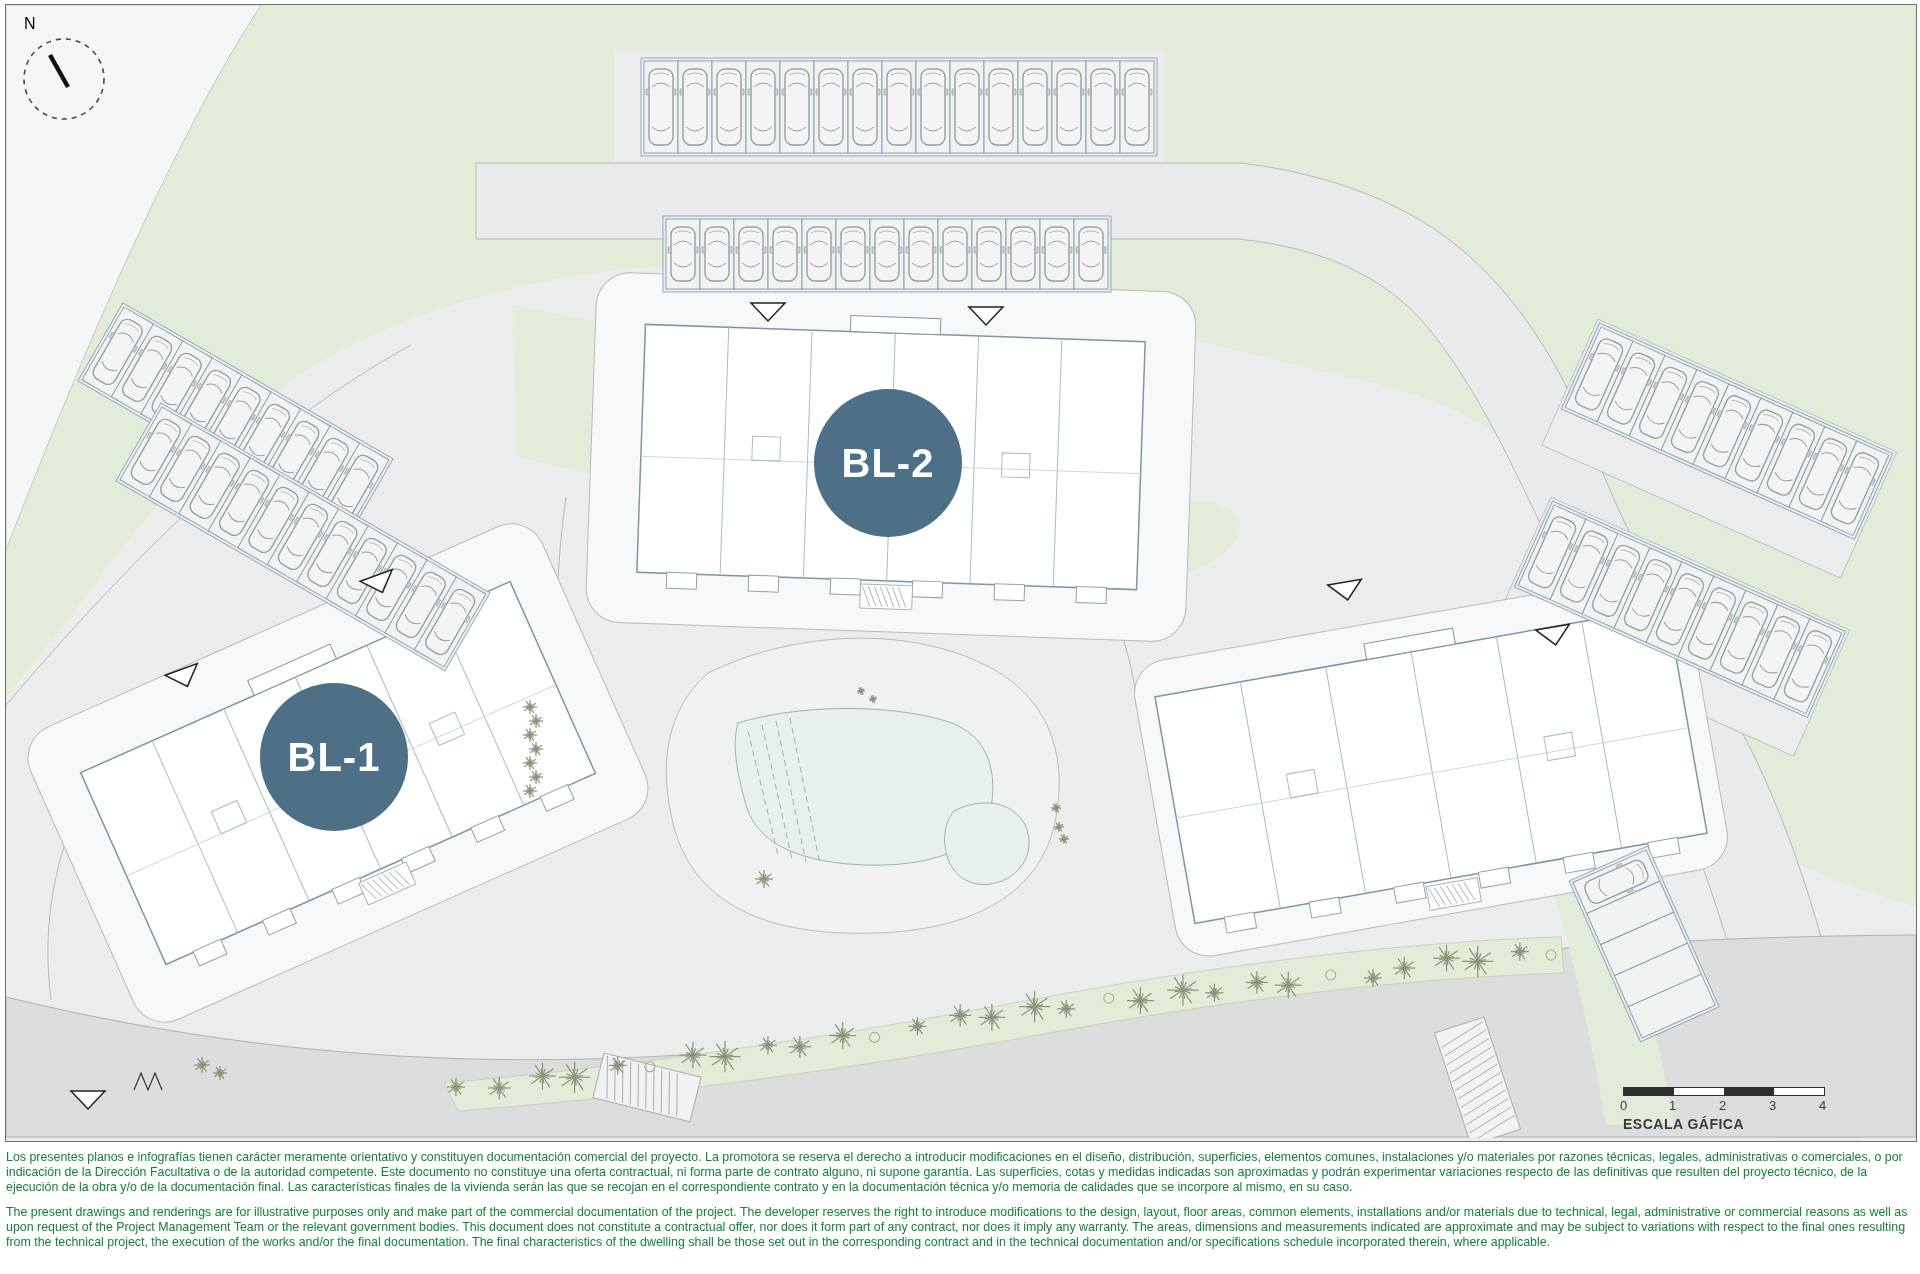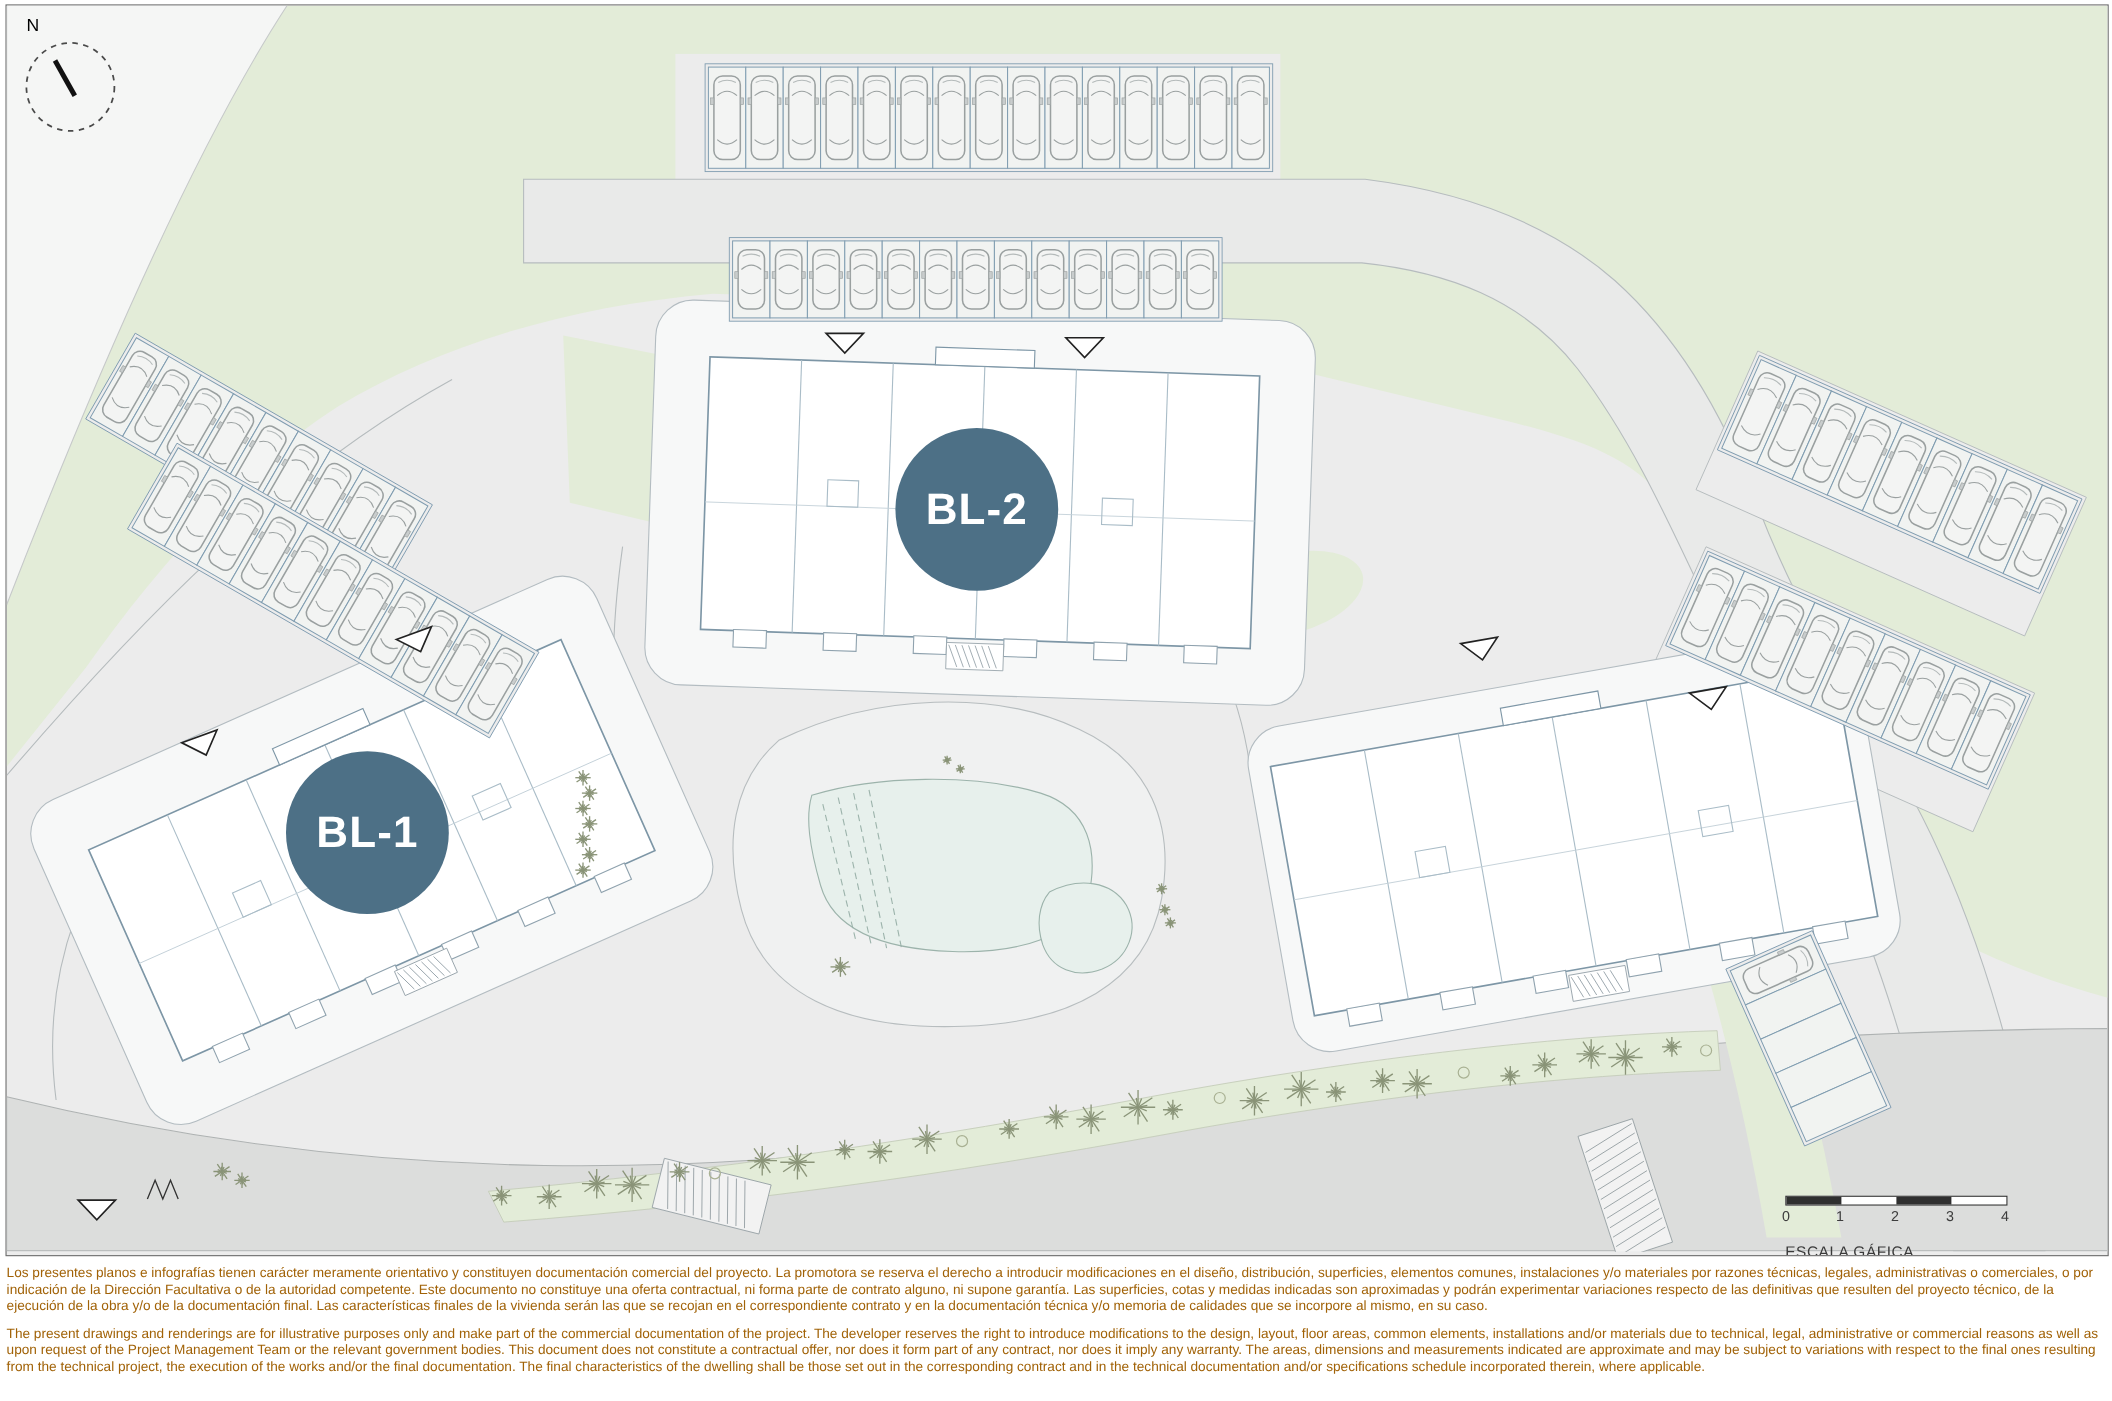--- a/index.html
+++ b/index.html
@@ -24,23 +24,23 @@
     background:var(--badge,#4d7086);color:#ffffff;display:flex;align-items:center;justify-content:center;
     font-size:40px;font-weight:bold;letter-spacing:1px;
   }
   .compass{position:absolute;left:18px;top:10px;}
   .scalebar{position:absolute;left:1617px;top:1082px;width:210px;}
   .scalebar .bar{position:relative;width:200px;height:7px;border:1px solid #2f2f2f;background:#ffffff;display:flex;}
   .scalebar .seg{height:100%;flex:0 0 50px;}
   .scalebar .seg.dark{background:#2f2f2f;}
   .scalebar .ticks{position:relative;height:16px;margin-top:2px;font-size:13px;color:#3d3d3d;}
   .scalebar .ticks span{position:absolute;top:0;}
-  .scalebar .gs-label{margin-top:16px;font-size:14px;letter-spacing:0.5px;color:#3a3a3a;}
+  .scalebar .gs-label{margin-top:2px;font-size:14px;letter-spacing:0.5px;color:#3a3a3a;font-weight:bold;}
   .disclaimers{
-    position:absolute;left:6px;top:1150px;width:1908px;color:#a16207;
+    position:absolute;left:6px;top:1150px;width:1908px;color:#15803d;
   }
   .disclaimers p{margin:0 0 10px 0;font-size:12.4px;line-height:15px;}
 </style>
 </head>
 <body>
 
 <div class="page">
 
   <div class="plan">
     <svg id="plan-svg" width="1910" height="1133" viewBox="0 0 1910 1133">

